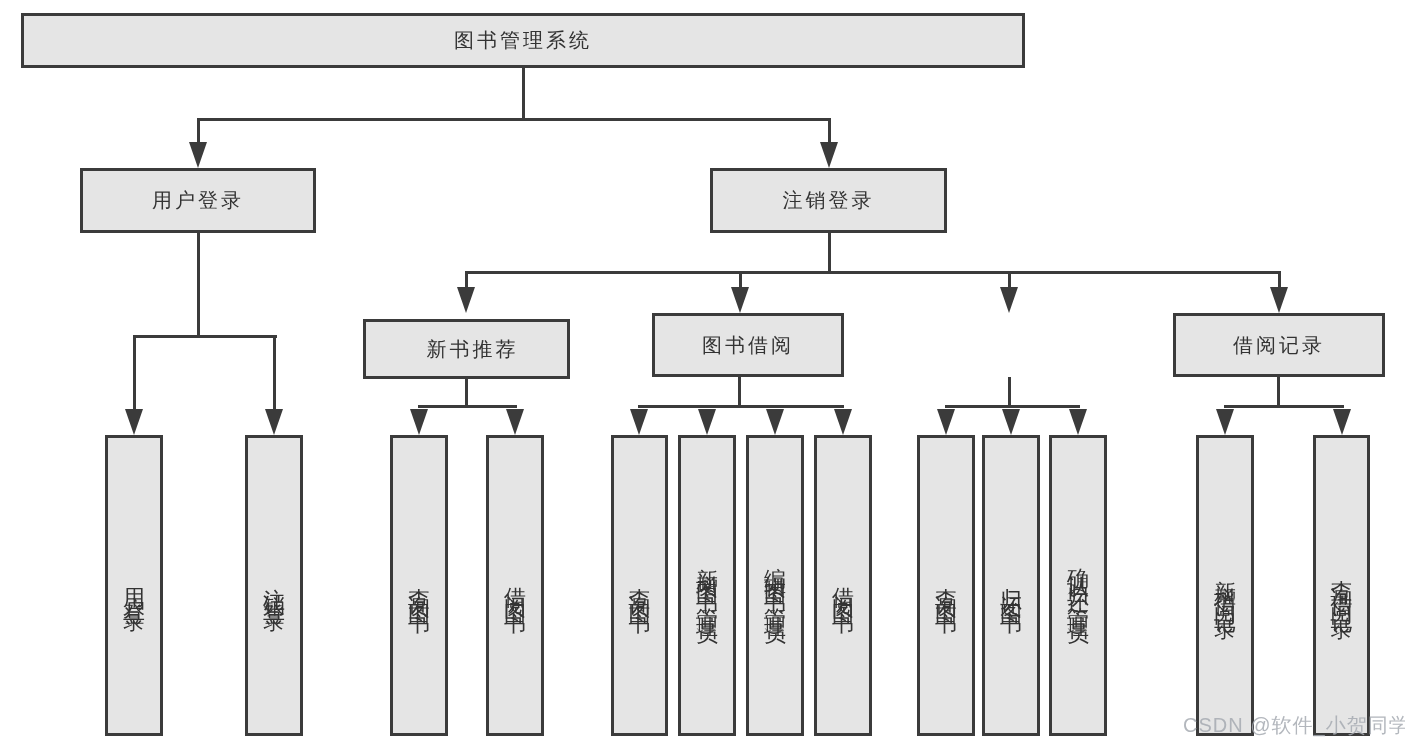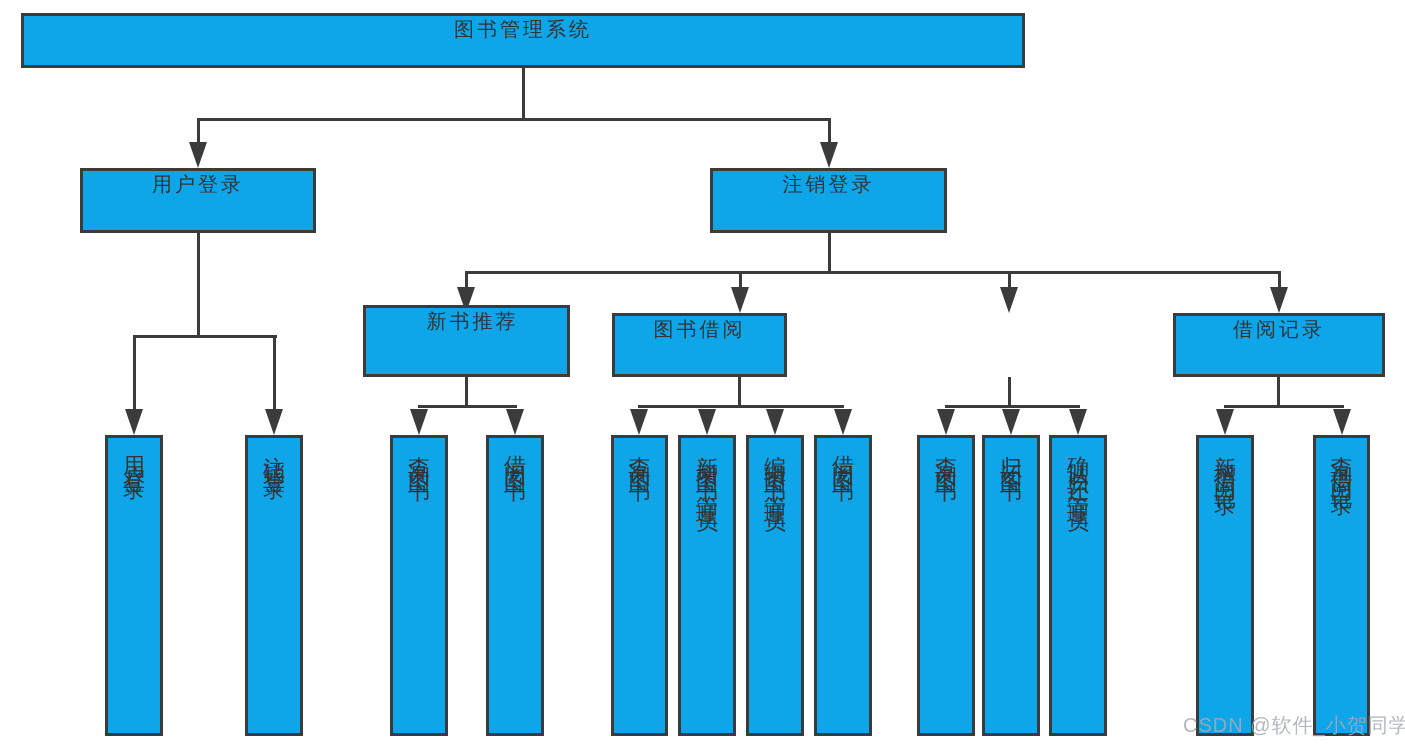--- a/index.html
+++ b/index.html
@@ -3,23 +3,23 @@
 <meta charset="utf-8">
 <style>
   html,body{margin:0;padding:0;}
   body{
     width:1405px;height:747px;position:relative;overflow:hidden;
     background:#ffffff;
     font-family:"Liberation Sans","DejaVu Sans",sans-serif;
   }
   .stage{position:absolute;left:0;top:0;width:1405px;height:747px;}
   .node{
-    position:absolute;box-sizing:border-box;background:#0ea5e9;
+    position:absolute;box-sizing:border-box;background:#e5e5e5;
     border:3px solid #3b3b3b;color:#333333;
-    display:flex;justify-content:center;
+    display:flex;align-items:center;justify-content:center;
     z-index:2;
   }
   .h-label{font-size:20px;letter-spacing:3px;white-space:nowrap;}
   .v-label{
     writing-mode:vertical-rl;text-orientation:mixed;
     font-size:22px;letter-spacing:8px;line-height:1;white-space:nowrap;
   }
   .line{position:absolute;background:#3b3b3b;z-index:1;}
   .arrow{
     position:absolute;width:0;height:0;z-index:1;
@@ -41,25 +41,25 @@
   </div>
 
   <div class="node" style="left:80px;top:168px;width:236px;height:65px;">
     <span class="h-label">用户登录</span>
   </div>
 
   <div class="node" style="left:710px;top:168px;width:237px;height:65px;">
     <span class="h-label">注销登录</span>
   </div>
 
-  <div class="node" style="left:363px;top:305px;width:207px;height:72px;padding-left:12px;">
+  <div class="node" style="left:363px;top:319px;width:207px;height:60px;padding-left:12px;">
     <span class="h-label">新书推荐</span>
   </div>
 
-  <div class="node" style="left:612px;top:313px;width:175px;height:64px;">
+  <div class="node" style="left:652px;top:313px;width:192px;height:64px;">
     <span class="h-label">图书借阅</span>
   </div>
 
 
   <div class="node" style="left:1173px;top:313px;width:212px;height:64px;">
     <span class="h-label">借阅记录</span>
   </div>
 
   <div class="node" style="left:105px;top:435px;width:58px;height:301px;">
     <span class="v-label">用户登录</span>

